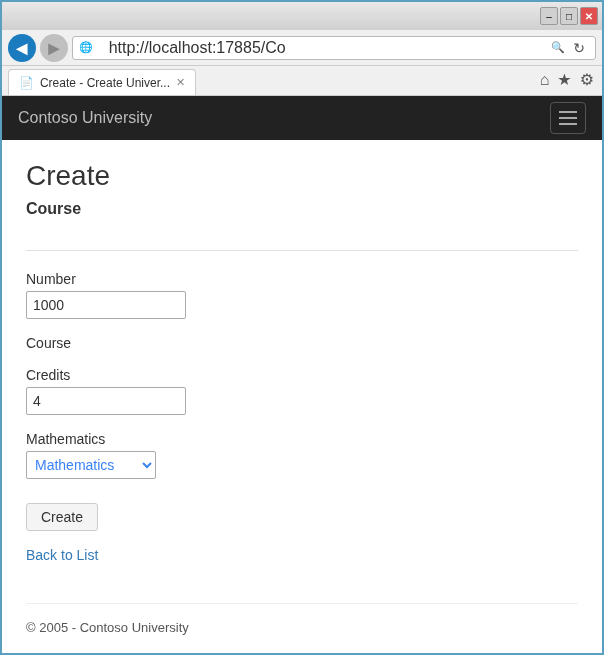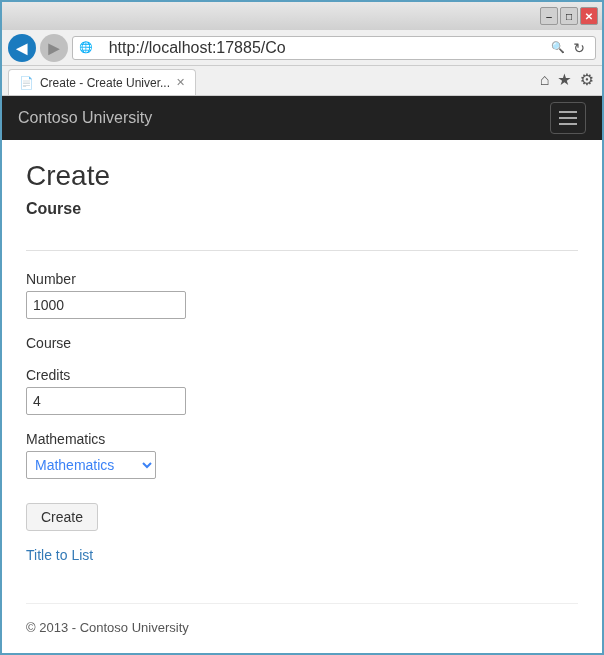--- a/index.html
+++ b/index.html
@@ -367,20 +367,20 @@
       <select class="form-select">
         <option>Mathematics</option>
         <option>English</option>
         <option>Economics</option>
         <option>Engineering</option>
       </select>
     </div>
 
     <button class="btn-create">Create</button>
 
-    <a class="back-link">Title to List</a>
+    <a class="back-link">Back to List</a>
 
     <div class="page-footer">
-      <span>© 2013 - Contoso University</span>
+      <span>© 2005 - Contoso University</span>
     </div>
   </div>
 
 </div>
 
 </body></html>

